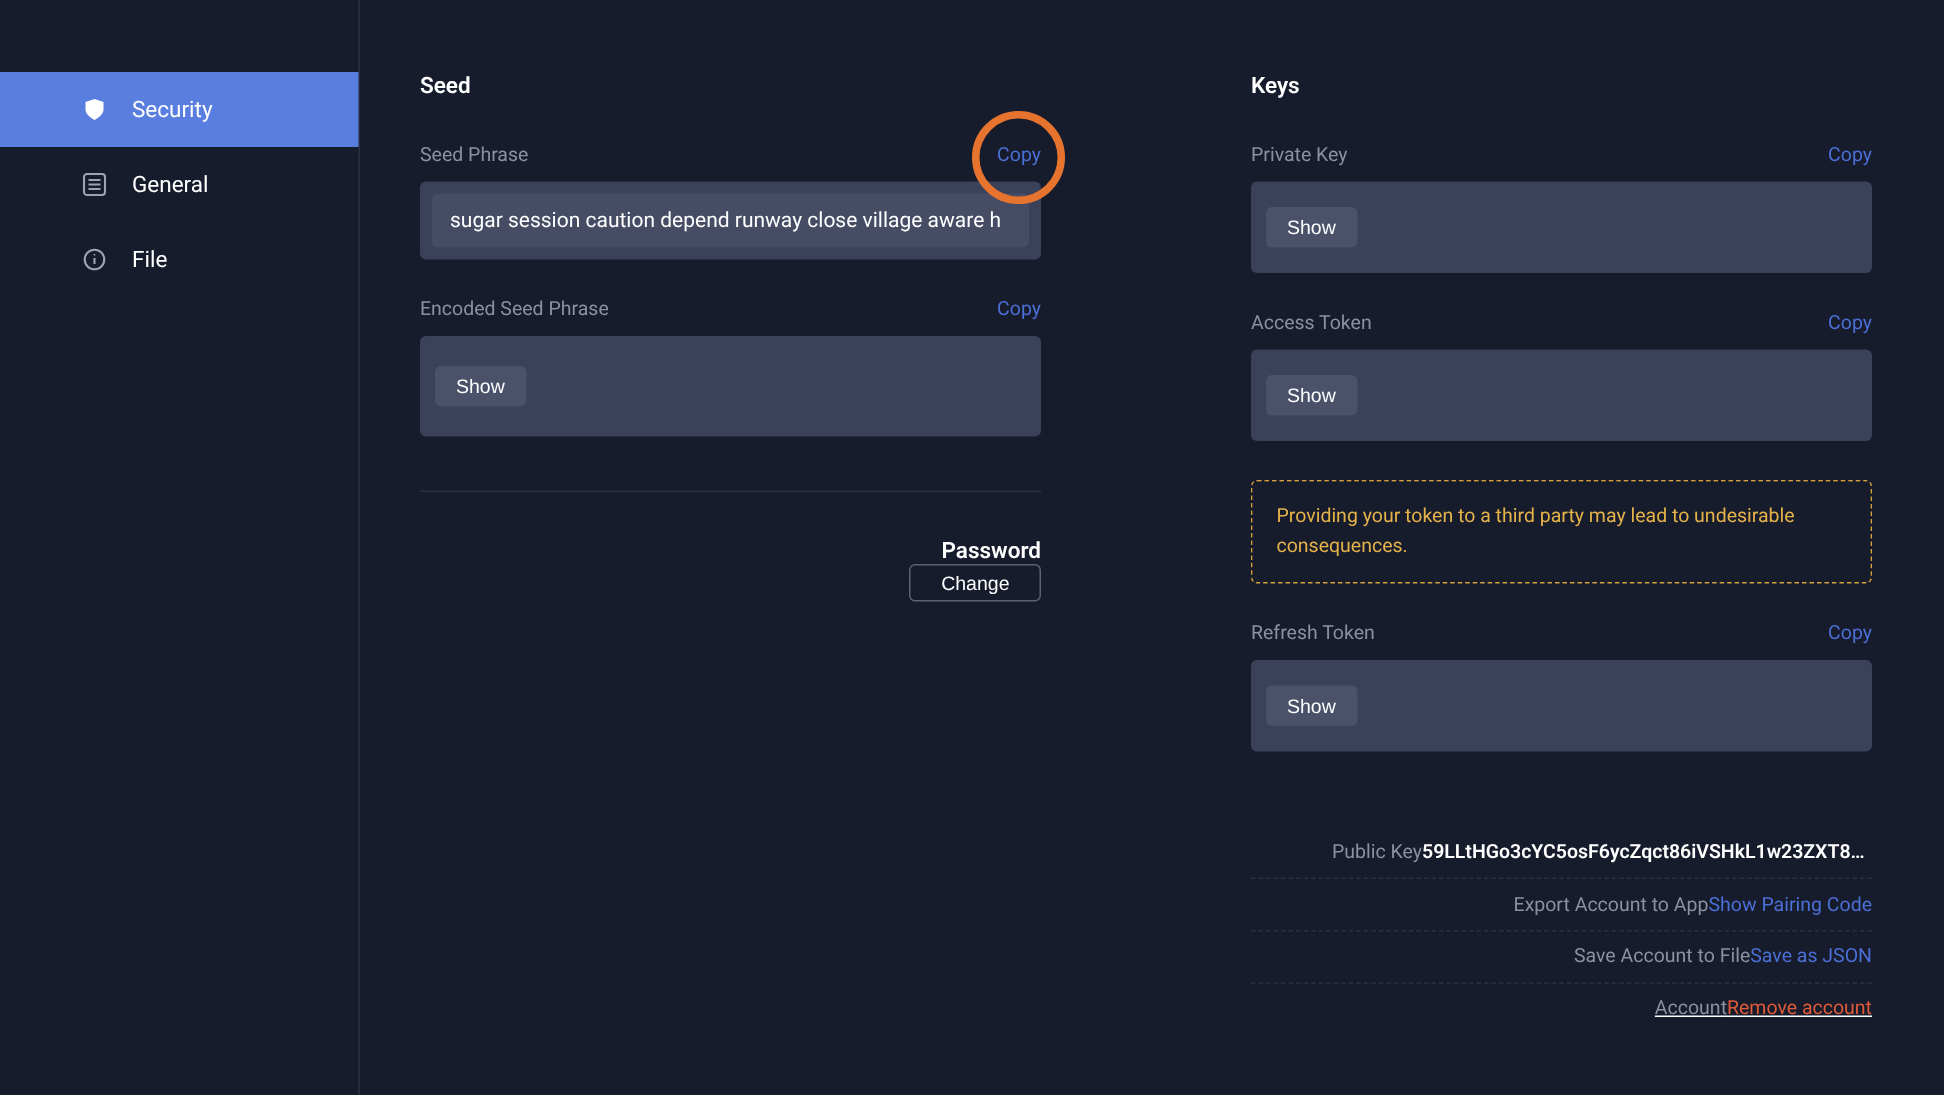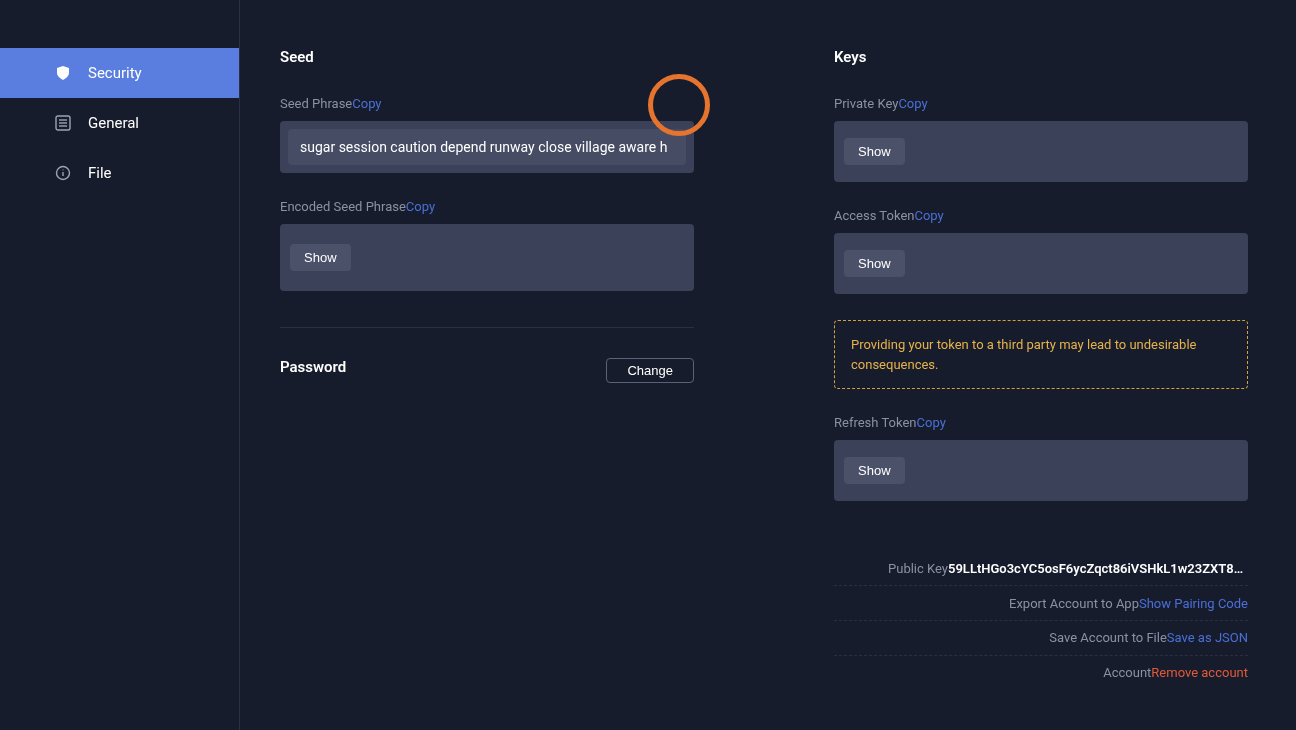--- a/index.html
+++ b/index.html
@@ -61,20 +61,21 @@
   .col-left { width: 414px; }
   .col-right { width: 414px; }
   .section-title {
     font-size: 15px;
     font-weight: 600;
     color: #fff;
     margin-bottom: 30px;
   }
   .field-header {
     display: flex;
+    justify-content: space-between;
     align-items: center;
     margin-bottom: 10px;
   }
   .field-label {
     font-size: 13px;
     color: #8a91a3;
   }
   .link {
     font-size: 13px;
     color: #4a6fd6;
@@ -110,21 +111,22 @@
     cursor: pointer;
   }
   .divider {
     border: none;
     border-top: 1px solid #2a3042;
     margin: 10px 0 30px 0;
   }
   .password-row {
     display: flex;
     justify-content: space-between;
-    align-items: flex-start;
+    align-items: flex-end;
+    flex-direction: column;
   }
   .btn-outline {
     background: transparent;
     border: 1px solid #5a6278;
     color: #fff;
     padding: 4px 20px;
     border-radius: 4px;
     font-size: 13px;
     cursor: pointer;
   }
@@ -268,21 +270,21 @@
         <span class="value">59LLtHGo3cYC5osF6ycZqct86iVSHkL1w23ZXT88jafT</span>
       </div>
       <div class="info-row">
         <span class="label">Export Account to App</span>
         <span class="link">Show Pairing Code</span>
       </div>
       <div class="info-row">
         <span class="label">Save Account to File</span>
         <span class="link">Save as JSON</span>
       </div>
-      <div class="info-row" style="border-bottom:none;">
+      <div class="info-row" style="border-bottom:none;text-decoration:underline;">
         <span class="label">Account</span>
         <span class="link link-danger">Remove account</span>
       </div>
     </div>
 
   </main>
 </div>
 
 <div class="highlight-ring" style="left:648px; top:74px;"></div>
 

